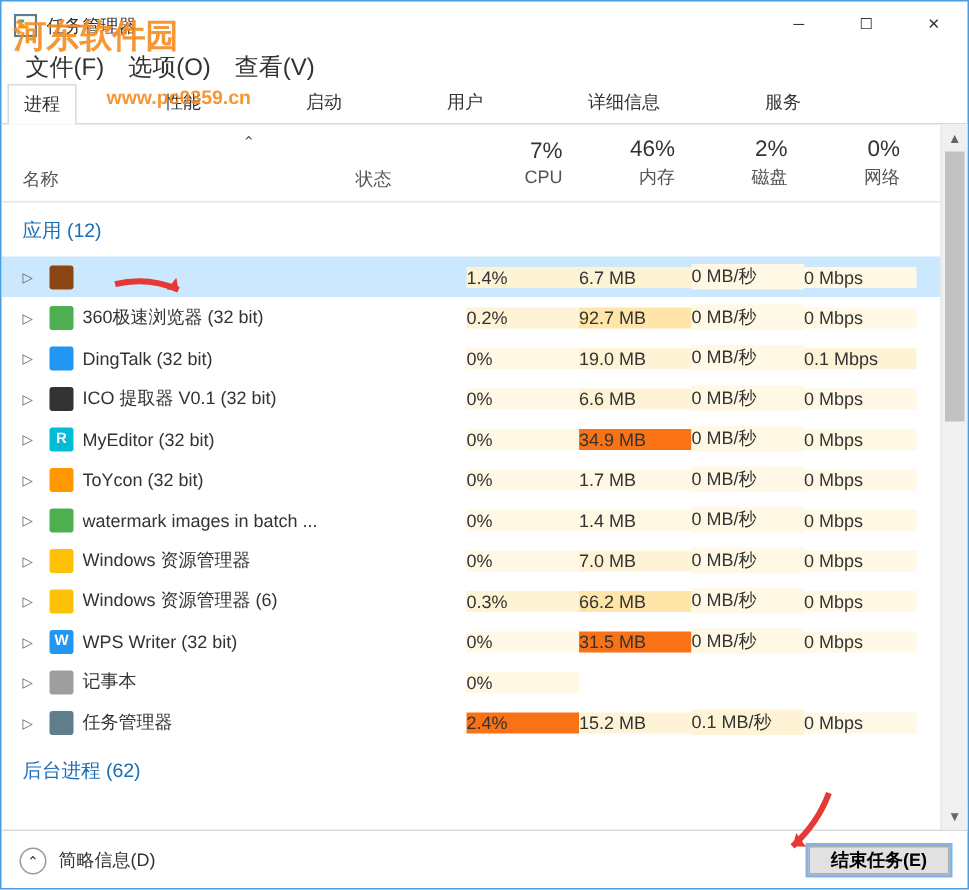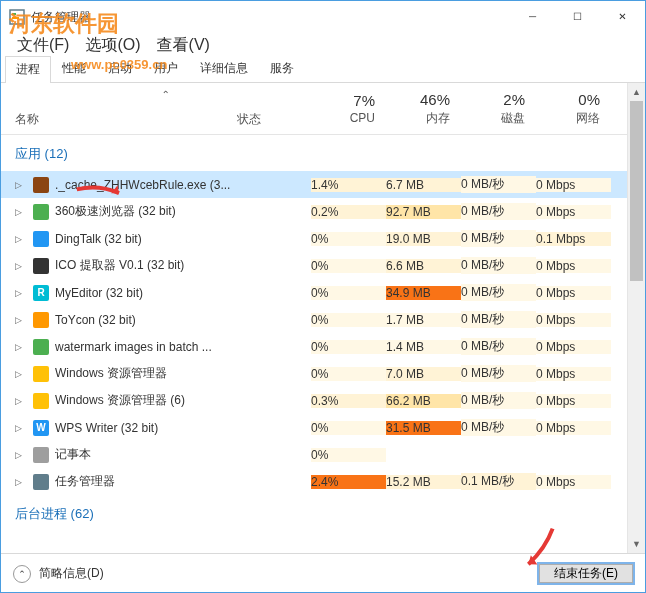--- a/index.html
+++ b/index.html
@@ -6,21 +6,21 @@
 body { width: 646px; height: 593px; background: #fff; border: 1px solid #4a9de0; position: relative; overflow: hidden; }
 .titlebar { height: 32px; display: flex; align-items: center; padding-left: 8px; position: relative; }
 .app-icon-sm { width: 16px; height: 16px; margin-right: 6px; display: flex; align-items: center; justify-content: center; }
 .title-text { font-size: 12px; color: #333; }
 .watermark { position: absolute; left: 8px; top: 8px; font-size: 22px; font-weight: bold; color: #f68b1f; opacity: 0.9; z-index: 1; pointer-events: none; }
 .watermark-url { position: absolute; left: 70px; top: 56px; font-size: 13px; font-weight: bold; color: #f68b1f; opacity: 0.9; z-index: 1; pointer-events: none; }
 .win-controls { position: absolute; right: 0; top: 0; display: flex; }
 .win-btn { width: 45px; height: 30px; display: flex; align-items: center; justify-content: center; font-size: 10px; color: #333; cursor: pointer; }
 .menubar { height: 22px; display: flex; padding-left: 8px; }
 .menu-item { padding: 2px 8px; font-size: 16px; color: #333; cursor: pointer; }
-.tabbar { height: 28px; display: flex; border-bottom: 1px solid #d9d9d9; padding-left: 4px; }
+.tabbar { height: 28px; display: flex; border-bottom: 1px solid #d9d9d9; padding-left: 4px; gap: 48px; }
 .tab { padding: 4px 10px; font-size: 12px; color: #333; cursor: pointer; border: 1px solid transparent; border-bottom: none; }
 .tab.active { background: #fff; border-color: #d9d9d9; position: relative; top: 1px; }
 .content { height: 470px; display: flex; }
 .table-area { flex: 1; overflow: hidden; }
 .table-header { height: 52px; display: flex; border-bottom: 1px solid #e5e5e5; }
 .th { display: flex; flex-direction: column; justify-content: center; font-size: 12px; color: #555; border-right: 1px solid transparent; }
 .th-name { width: 230px; padding-left: 14px; justify-content: flex-end; padding-bottom: 6px; position: relative; }
 .th-sort { position: absolute; top: 6px; right: 60px; font-size: 10px; color: #555; }
 .th-status { width: 80px; padding-left: 6px; justify-content: flex-end; padding-bottom: 6px; }
 .th-num { width: 75px; text-align: right; padding-right: 10px; }
@@ -39,21 +39,21 @@
 .heat-0 { background: #fff8e5; }
 .heat-1 { background: #fff3d6; }
 .heat-2 { background: #f97316; }
 .heat-3 { background: #ffe5a8; }
 .scrollbar { width: 18px; background: #f0f0f0; position: relative; border-left: 1px solid #e5e5e5; }
 .scroll-arrow { height: 18px; display: flex; align-items: center; justify-content: center; font-size: 9px; color: #666; background: #f0f0f0; }
 .scroll-thumb { position: absolute; top: 18px; left: 2px; right: 2px; height: 180px; background: #c1c1c1; }
 .footer { height: 40px; border-top: 1px solid #d9d9d9; display: flex; align-items: center; justify-content: space-between; padding: 0 12px; }
 .fewer-details { display: flex; align-items: center; font-size: 12px; color: #333; cursor: pointer; }
 .circle-up { width: 18px; height: 18px; border: 1px solid #999; border-radius: 50%; display: flex; align-items: center; justify-content: center; margin-right: 8px; font-size: 9px; }
-.end-task { padding: 0 14px; font-size: 12px; border: 1px solid #adadad; background: #e1e1e1; cursor: pointer; box-shadow: 0 0 0 2px #7eb4ea; }
+.end-task { padding: 0 14px; font-size: 12px; border: 1px solid #adadad; background: #e1e1e1; cursor: pointer; box-shadow: 0 0 0 2px #7eb4ea; font-weight: bold; }
 .arrow-red { position: absolute; pointer-events: none; }
 .arrow1 { left: 77px; top: 170px; transform: rotate(50deg); }
 .arrow2 { right: 80px; bottom: 25px; transform: rotate(155deg); }
 </style>
 </head>
 <body>
 
 <div class="watermark">河东软件园</div>
 <div class="watermark-url">www.pc0359.cn</div>
 
@@ -114,21 +114,20 @@
         <div class="th-pct">0%</div>
         <div class="th-lbl">网络</div>
       </div>
     </div>
     <div class="table-body" id="tbody">
         <div class="group-header">应用 (12)</div>
         <div class="row selected">
           <div class="cell-name">
             <span class="expand">▷</span>
             <span class="proc-icon" style="background:#8b4513;color:#fff;font-size:10px;font-weight:bold;border-radius:2px"></span>
-            <span class="proc-label">._cache_ZHHWcebRule.exe (3...</span>
           </div>
           <div class="cell-status"></div>
           <div class="cell-num heat-1">1.4%</div>
           <div class="cell-num heat-1">6.7 MB</div>
           <div class="cell-num heat-0">0 MB/秒</div>
           <div class="cell-num heat-0">0 Mbps</div>
         </div>
         <div class="row">
           <div class="cell-name">
             <span class="expand">▷</span>

